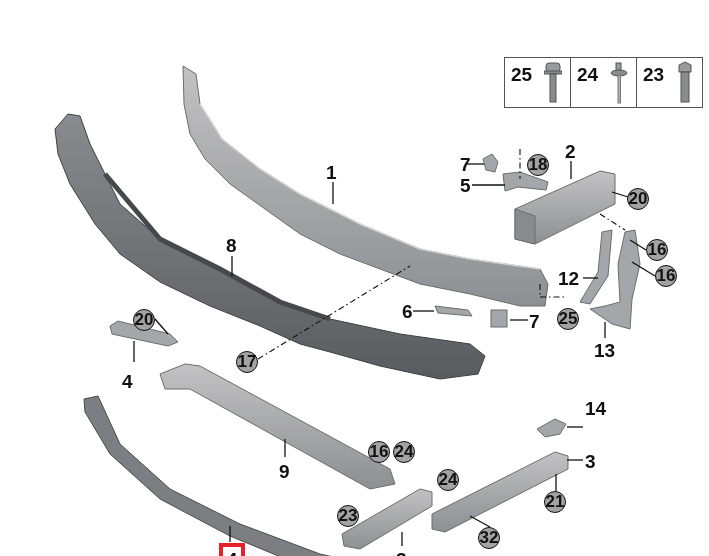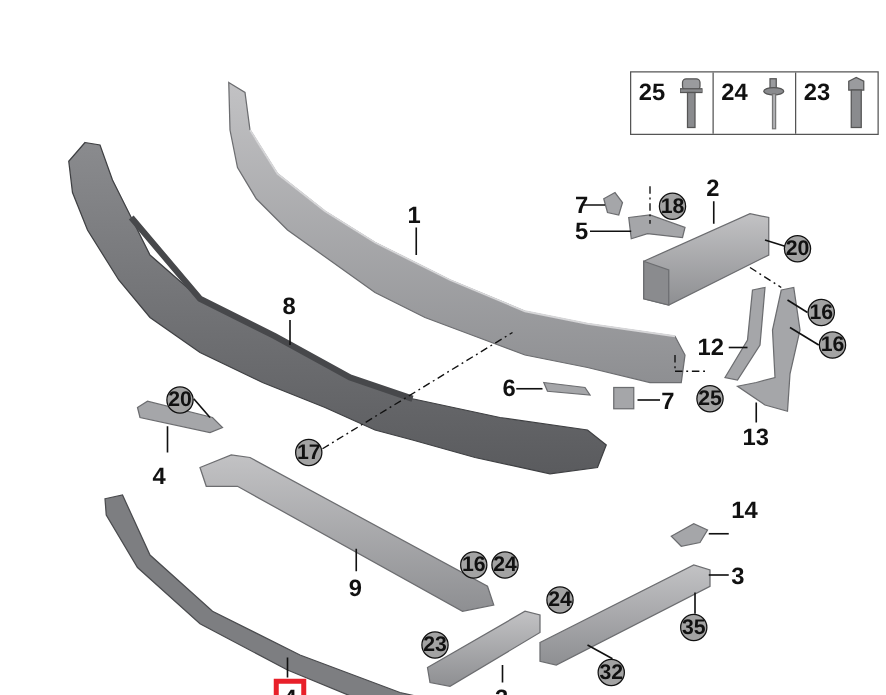--- a/index.html
+++ b/index.html
@@ -179,19 +179,19 @@
   <span class="callout" style="left:585px;top:355px">14</span>
   <span class="callout" style="left:529px;top:268px">7</span>
 
   <span class="circled" style="left:646px;top:195px">16</span>
   <span class="circled" style="left:655px;top:221px">16</span>
   <span class="circled" style="left:368px;top:397px">16</span>
   <span class="circled" style="left:236px;top:307px">17</span>
   <span class="circled" style="left:527px;top:110px">18</span>
   <span class="circled" style="left:627px;top:144px">20</span>
   <span class="circled" style="left:133px;top:265px">20</span>
-  <span class="circled" style="left:544px;top:447px">35</span>
+  <span class="circled" style="left:544px;top:447px">21</span>
   <span class="circled" style="left:478px;top:483px">32</span>
   <span class="circled" style="left:337px;top:461px">23</span>
   <span class="circled" style="left:393px;top:397px">24</span>
   <span class="circled" style="left:437px;top:425px">24</span>
   <span class="circled" style="left:557px;top:264px">25</span>
 </div>
 
 </body></html>

